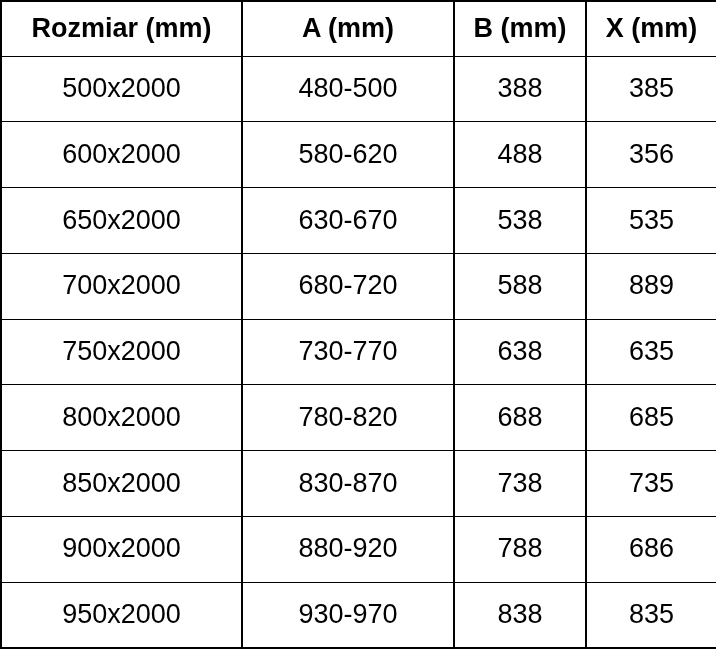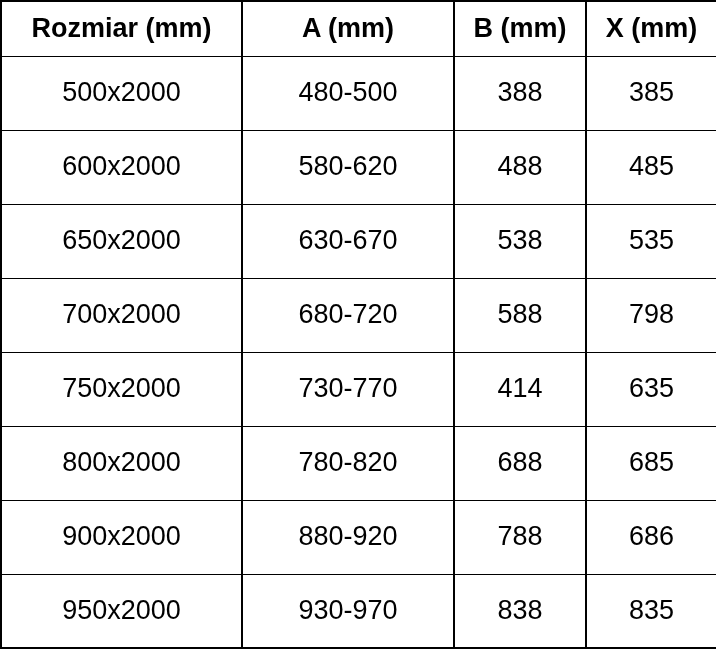--- a/index.html
+++ b/index.html
@@ -68,45 +68,51 @@
       <tr>
         <td>500x2000</td>
         <td>480-500</td>
         <td>388</td>
         <td>385</td>
       </tr>
       <tr>
         <td>600x2000</td>
         <td>580-620</td>
         <td>488</td>
-        <td>485</td>
+        <td>356</td>
       </tr>
       <tr>
         <td>650x2000</td>
         <td>630-670</td>
         <td>538</td>
         <td>535</td>
       </tr>
       <tr>
         <td>700x2000</td>
         <td>680-720</td>
         <td>588</td>
-        <td>798</td>
+        <td>889</td>
       </tr>
       <tr>
         <td>750x2000</td>
         <td>730-770</td>
-        <td>414</td>
+        <td>638</td>
         <td>635</td>
       </tr>
       <tr>
         <td>800x2000</td>
         <td>780-820</td>
         <td>688</td>
         <td>685</td>
+      </tr>
+      <tr>
+        <td>850x2000</td>
+        <td>830-870</td>
+        <td>738</td>
+        <td>735</td>
       </tr>
       <tr>
         <td>900x2000</td>
         <td>880-920</td>
         <td>788</td>
         <td>686</td>
       </tr>
       <tr>
         <td>950x2000</td>
         <td>930-970</td>

